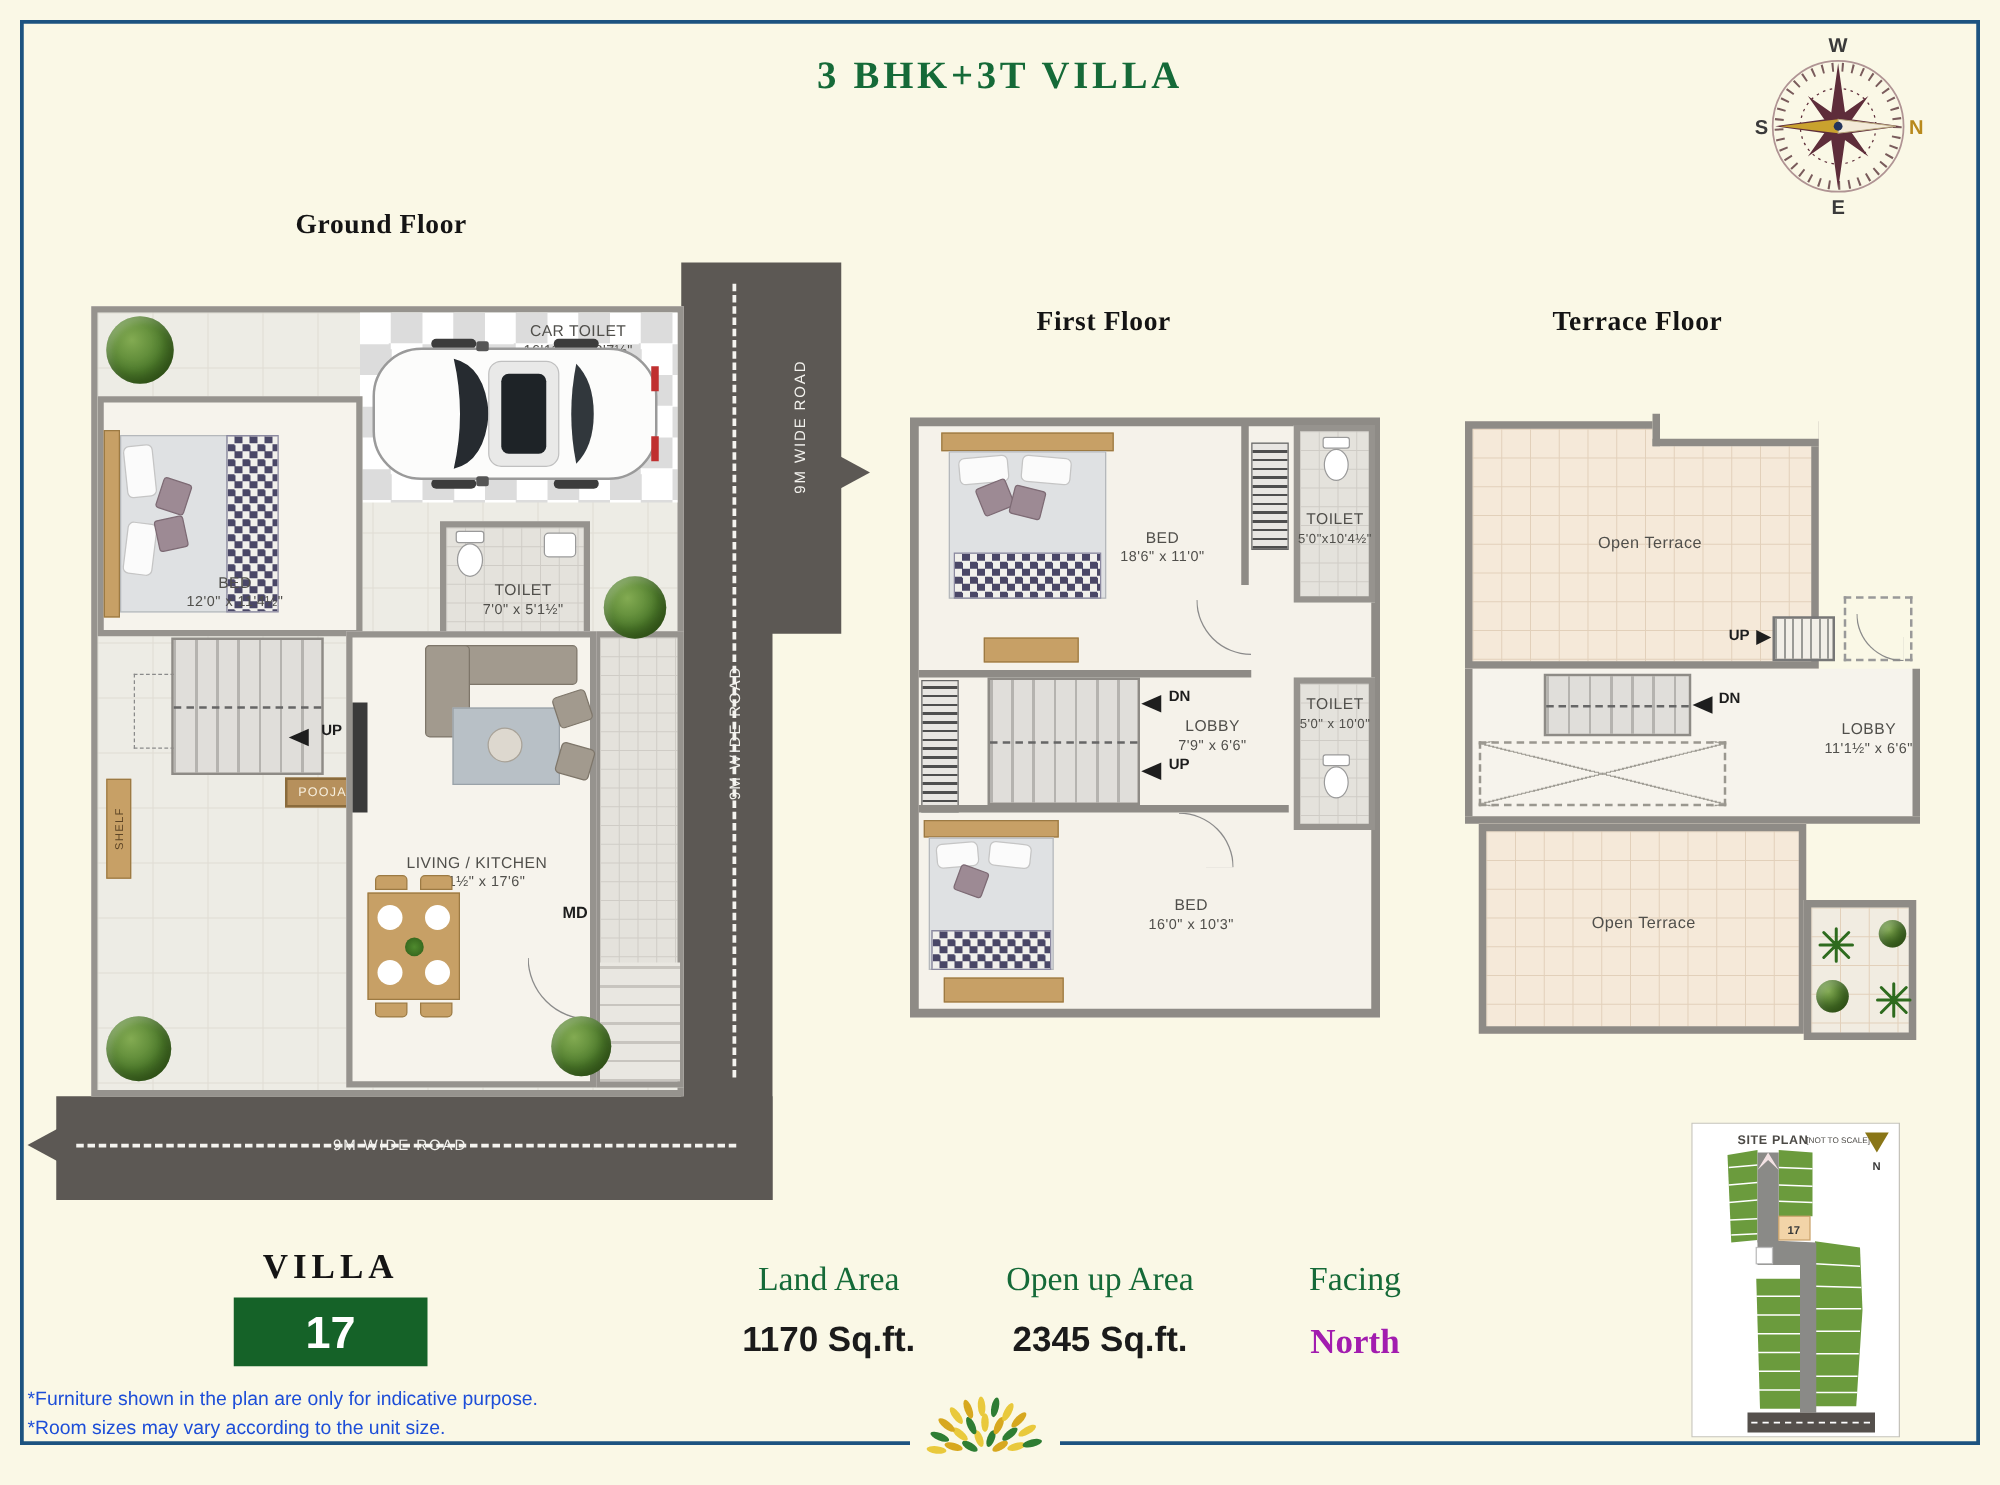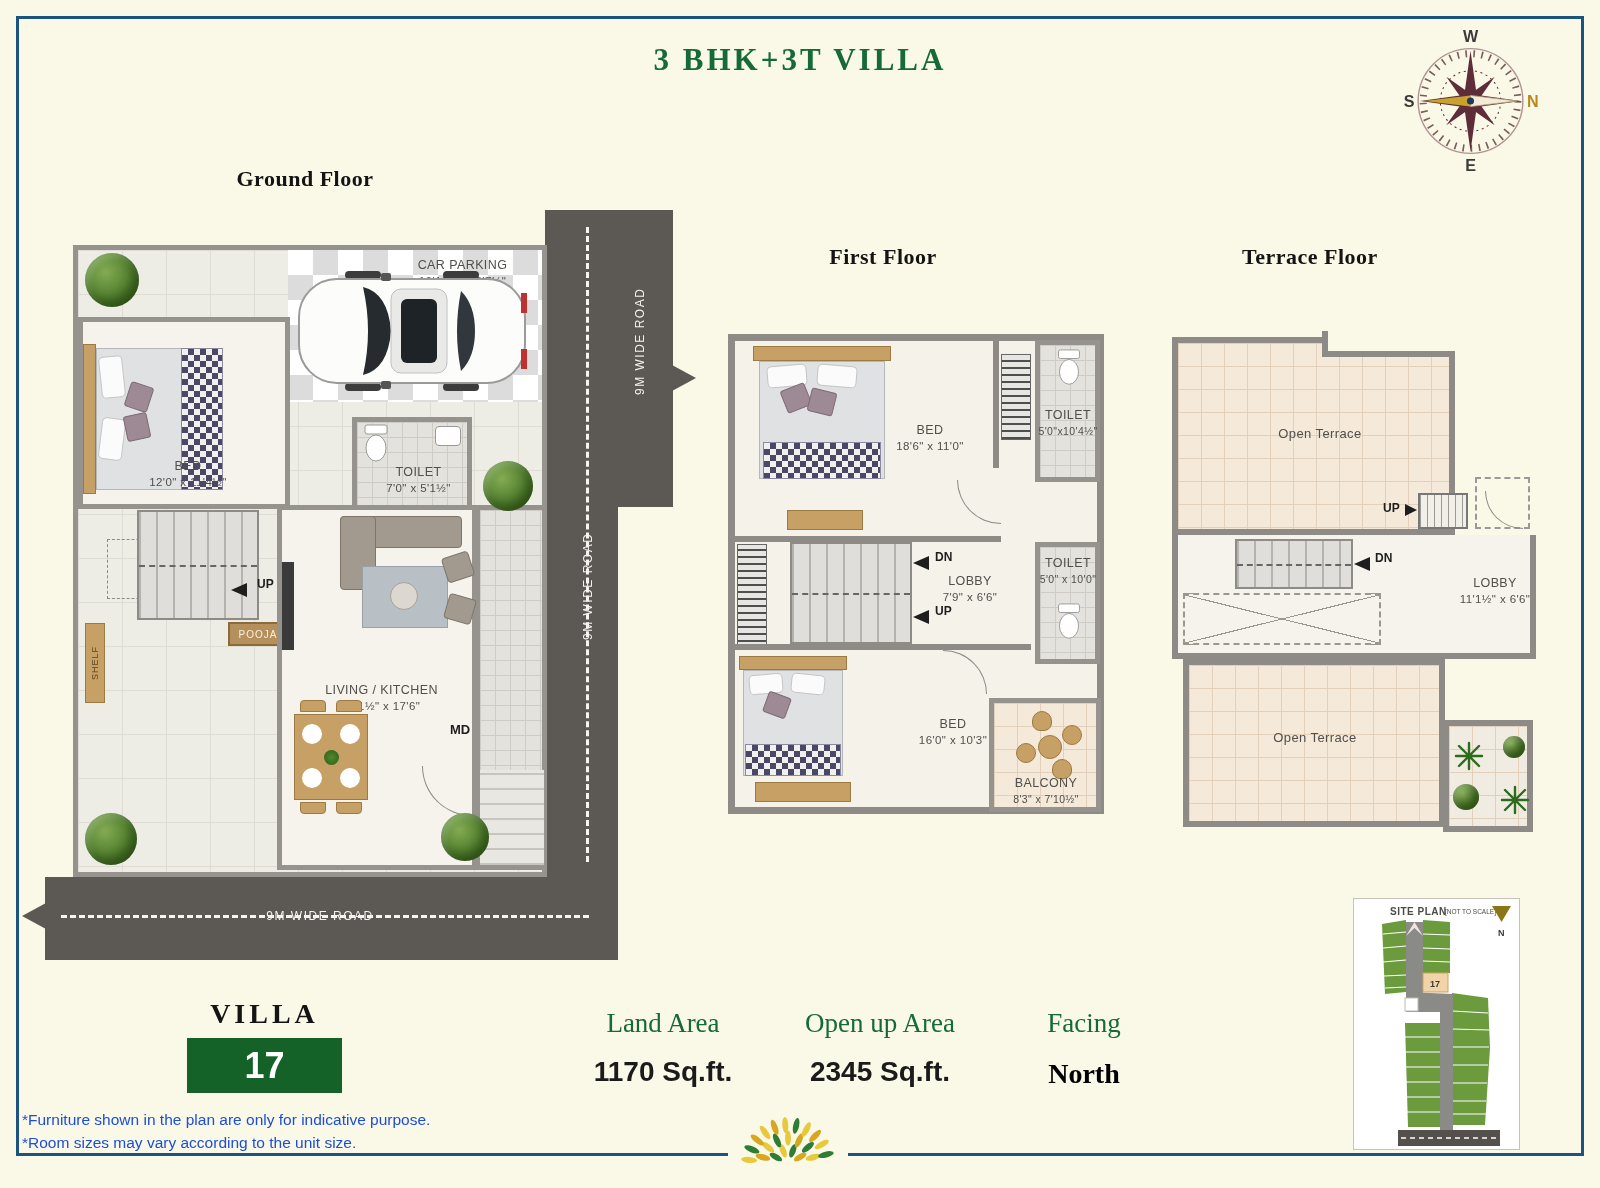--- a/index.html
+++ b/index.html
@@ -53,21 +53,21 @@
         box-shadow:inset -5px -6px 10px rgba(20,40,5,.45),inset 3px 4px 6px rgba(255,255,255,.25)}
   .arrL{width:0;height:0;border-top:7px solid transparent;border-bottom:7px solid transparent;border-right:16px solid #1e1e1e}
   .arrR{width:0;height:0;border-top:6px solid transparent;border-bottom:6px solid transparent;border-left:12px solid #1e1e1e}
   .xbox{border:2px dashed #9a978f;
         background:linear-gradient(to top right,transparent 49.4%,#9a978f 49.4% 50.6%,transparent 50.6%),
                    linear-gradient(to bottom right,transparent 49.4%,#9a978f 49.4% 50.6%,transparent 50.6%)}
   .arc{border:1.6px solid #8a8a8a;background:transparent}
   
   .info-label{font-family:"Liberation Serif",serif;color:#156A38;font-size:27px;text-align:center}
   .info-value{font-family:"Liberation Sans",sans-serif;font-weight:bold;color:#1b1b1b;font-size:28px;text-align:center}
-  .info-value-serif{font-family:"Liberation Serif",serif;font-weight:bold;color:#000000;font-size:28px;text-align:center}
+  .info-value-serif{font-family:"Liberation Serif",serif;font-weight:bold;color:#a21caf;font-size:28px;text-align:center}
   .villa-word{font-family:"Liberation Serif",serif;font-weight:bold;color:#141414;font-size:28px;
               letter-spacing:4px;text-align:center}
   .villa-box{background:#156228;color:#ffffff;font-size:36px;font-weight:bold;text-align:center;line-height:55px}
   .disc{font-size:15.5px;color:#1d4ed8;line-height:1.5}
 </style>
 </head>
 <body>
 
 <div class="abs frame" style="left:16px;top:16px;width:1568px;height:3px"></div>
 <div class="abs frame" style="left:16px;top:16px;width:3px;height:1140px"></div>
@@ -106,21 +106,21 @@
   <div class="abs" style="left:541px;top:22px;width:0;height:635px;border-left:3px dashed #f5f4f0"></div>
   <div class="abs" style="left:16px;top:710px;width:528px;height:0;border-top:3px dashed #f5f4f0"></div>
   <div class="abs roadlbl vtext" style="left:588px;top:55px;height:135px">9M WIDE ROAD</div>
   <div class="abs roadlbl vtext" style="left:536px;top:300px;height:135px">9M WIDE ROAD</div>
   <div class="abs roadlbl" style="left:200px;top:704px;width:150px;text-align:center">9M WIDE ROAD</div>
 
   <div class="abs yard" style="left:28px;top:40px;width:474px;height:632px;border:5px solid #96938e"></div>
 
   <div class="abs checker" style="left:243px;top:45px;width:254px;height:152px"></div>
   <div class="abs rlabel" style="left:340px;top:52px;width:155px">
-    <div class="nm">CAR PARKING</div>
+    <div class="nm">CAR TOILET</div>
     <div class="dm">16'11½" x 8'7½"</div>
   </div>
   <svg class="abs" style="left:248px;top:60px" width="238" height="132" viewBox="0 0 238 132">
     <rect x="52" y="6" width="36" height="8" rx="4" fill="#3c3c3c"></rect>
     <rect x="150" y="6" width="36" height="8" rx="4" fill="#3c3c3c"></rect>
     <rect x="52" y="118" width="36" height="8" rx="4" fill="#3c3c3c"></rect>
     <rect x="150" y="118" width="36" height="8" rx="4" fill="#3c3c3c"></rect>
     <rect x="6" y="14" width="226" height="104" rx="38" fill="#fcfcfb" stroke="#9a9a9a" stroke-width="2"></rect>
     <path d="M70,22 Q95,28 98,66 Q95,104 70,110 Q80,66 70,22 Z" fill="#262b30"></path>
     <rect x="98" y="24" width="56" height="84" rx="10" fill="#e9e9e8" stroke="#c0c0c0"></rect>
@@ -275,31 +275,20 @@
   <div class="abs chk" style="left:20px;top:414px;width:96px;height:32px"></div>
   <div class="abs pil" style="left:24px;top:344px;width:34px;height:20px;transform:rotate(-5deg)"></div>
   <div class="abs pil" style="left:66px;top:344px;width:34px;height:20px;transform:rotate(6deg)"></div>
   <div class="abs cus" style="left:40px;top:364px;width:24px;height:22px;transform:rotate(20deg)"></div>
   <div class="abs rlabel" style="left:168px;top:386px;width:120px">
     <div class="nm">BED</div>
     <div class="dm">16'0" x 10'3"</div>
   </div>
   <div class="abs wood" style="left:30px;top:452px;width:96px;height:20px"></div>
 
-  <div class="abs ttile" style="left:264px;top:368px;width:112px;height:114px;border:5px solid #96938e">
-    <div class="abs wood" style="left:38px;top:8px;width:20px;height:20px;border-radius:50% 50% 8px 8px"></div>
-    <div class="abs wood" style="left:68px;top:22px;width:20px;height:20px;border-radius:50%"></div>
-    <div class="abs wood" style="left:44px;top:32px;width:24px;height:24px;border-radius:50%"></div>
-    <div class="abs wood" style="left:22px;top:40px;width:20px;height:20px;border-radius:50%"></div>
-    <div class="abs wood" style="left:58px;top:56px;width:20px;height:20px;border-radius:50% 50% 8px 8px"></div>
-    <div class="abs rlabel" style="left:6px;top:72px;width:92px">
-      <div class="nm">BALCONY</div>
-      <div class="dm" style="font-size:10.5px">8'3" x 7'10½"</div>
-    </div>
-  </div>
   <div class="abs arc" style="left:218px;top:320px;width:44px;height:44px;border-radius:0 100% 0 0;border-left:none;border-bottom:none"></div>
   <div class="abs arc" style="left:232px;top:150px;width:44px;height:44px;border-radius:0 0 0 100%;border-top:none;border-right:none"></div>
 </div>
 
 <div class="abs fh" style="left:1195px;top:244px;width:230px">Terrace Floor</div>
 
 <div class="abs" id="tf" style="left:1155px;top:325px;width:378px;height:522px">
 
   <div class="abs ttile" style="left:17px;top:12px;width:283px;height:198px;border:6px solid #8E8B86"></div>
   <div class="abs" style="left:167px;top:6px;width:133px;height:26px;background:#FAF8E6;border-bottom:6px solid #8E8B86;border-left:6px solid #8E8B86"></div>

